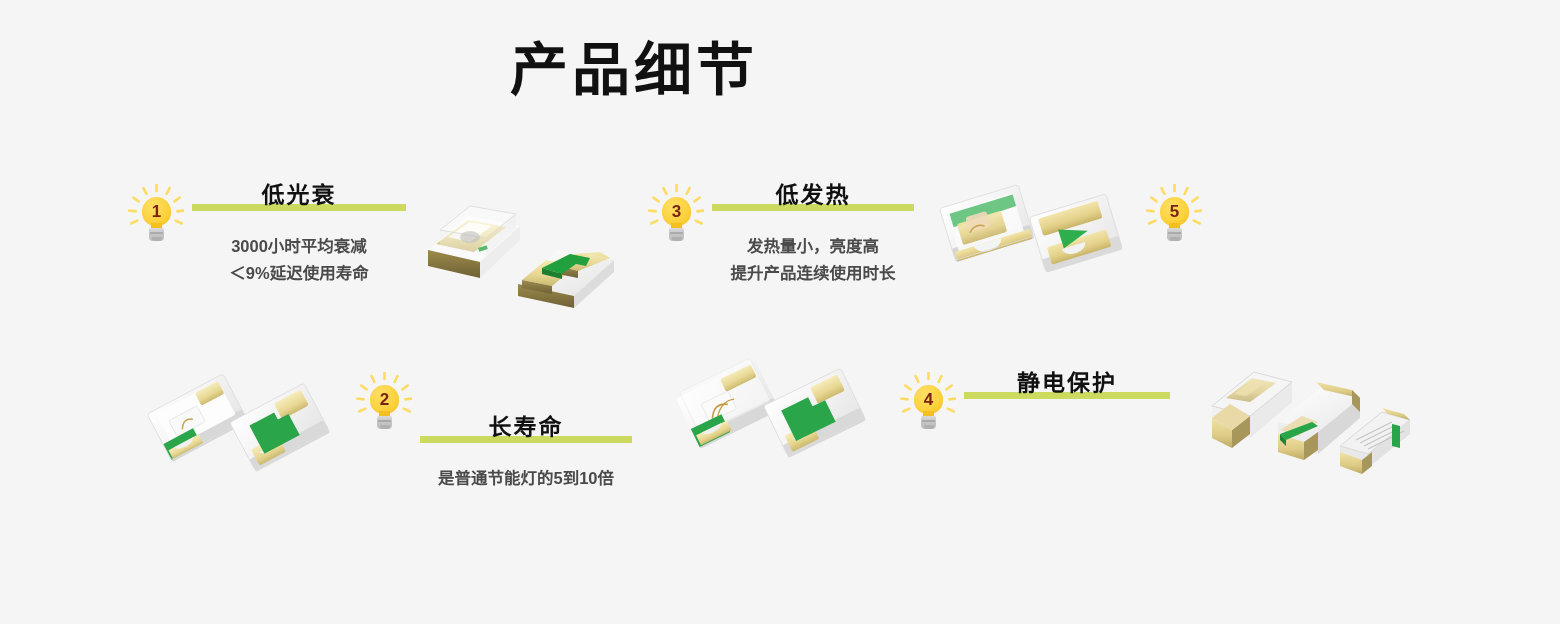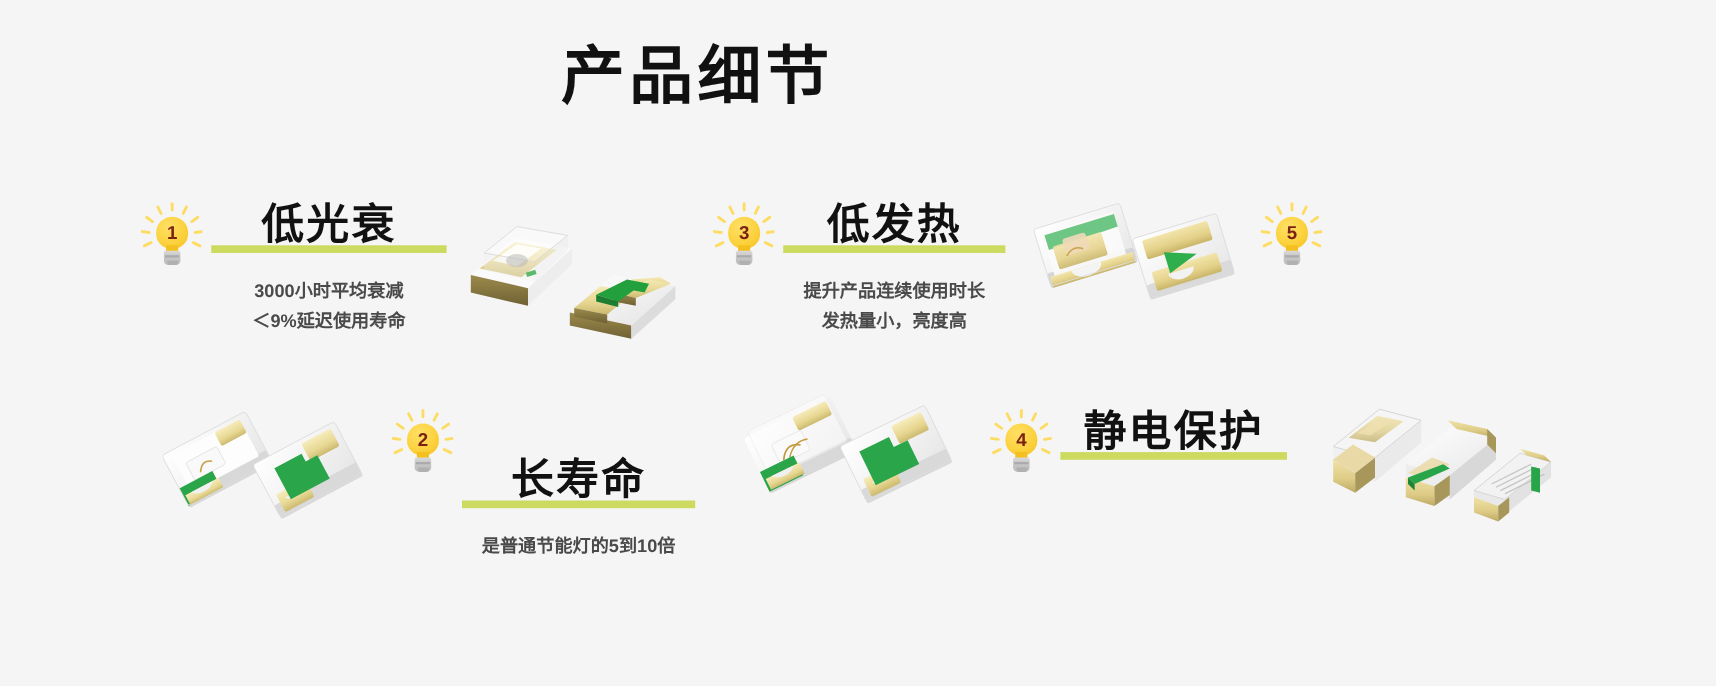--- a/index.html
+++ b/index.html
@@ -120,21 +120,21 @@
     background: #b0b0b0;
     border-radius: 0 0 3px 3px;
   }
 
   
   .feature-title-wrap {
     position: relative;
     margin-left: 8px;
   }
   .feature-title {
-    font-size: 39px;
+    font-size: 23px;
     font-weight: 700;
     letter-spacing: 2px;
     color: #111111;
     line-height: 1.18;
     text-align: center;
     position: relative;
     z-index: 2;
     white-space: nowrap;
   }
   .feature-rule {
@@ -244,22 +244,22 @@
         </svg>
         <div class="bulb-globe">
           <span class="bulb-num">3</span>
         </div>
         <div class="bulb-base"></div>
       </div>
       <div class="feature-title-wrap">
         <div class="feature-title">低发热</div>
         <div class="feature-rule"></div>
         <div class="feature-desc">
+          <span>发热量小，亮度高</span>
           <span>提升产品连续使用时长</span>
-          <span>发热量小，亮度高</span>
         </div>
       </div>
     </div>
   </div>
 
   <div class="feature" id="feature-5">
     <div class="feature-head">
       <div class="bulb">
         <svg class="bulb-rays" viewBox="0 0 56 56">
           <g stroke="#fcdc62" stroke-width="2.6" stroke-linecap="round">

